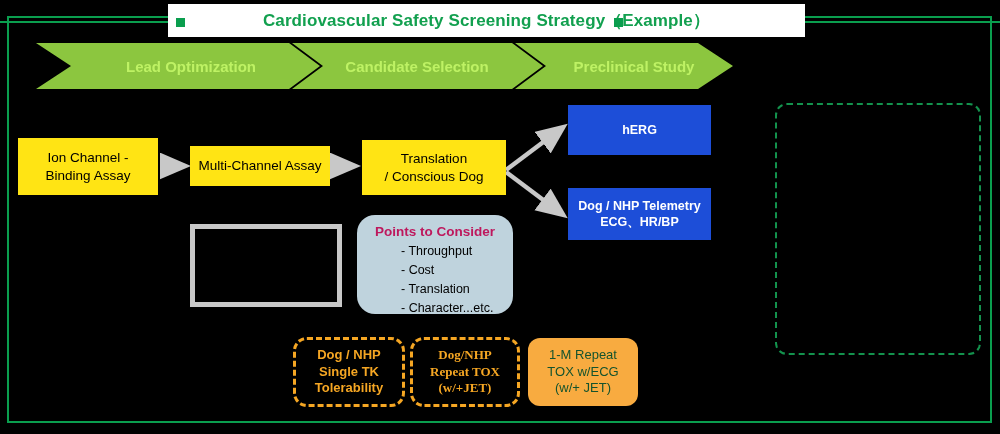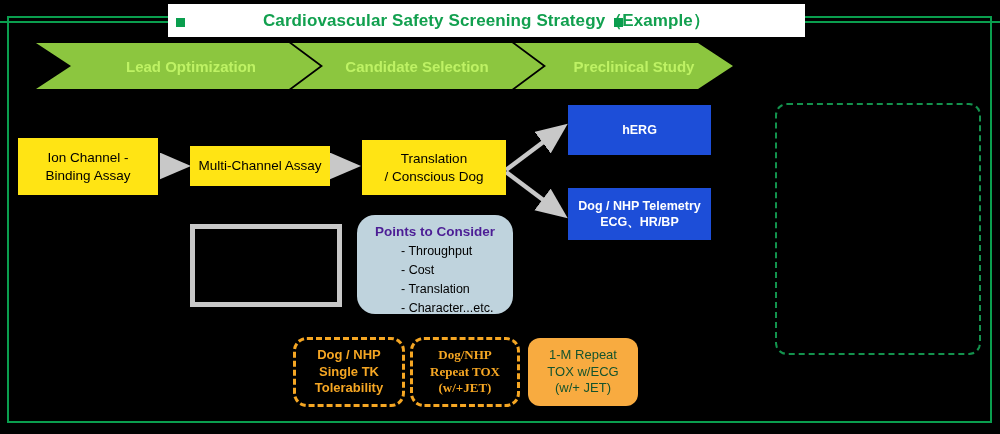--- a/index.html
+++ b/index.html
@@ -84,21 +84,21 @@
   .plain-gray{
     border:5px solid #c8c8c8;background:transparent;
   }
 
   
   .bubble{
     position:absolute;background:#bfd3dd;border-radius:18px;
     box-sizing:border-box;padding:9px 0 0 0;
   }
   .bubble .head{
-    color:#4c1d95;font-size:13.5px;font-weight:bold;text-align:center;
+    color:#be185d;font-size:13.5px;font-weight:bold;text-align:center;
     margin-bottom:3px;
   }
   .bubble ul{margin:0;padding:0 0 0 44px;list-style:none;}
   .bubble li{color:#000;font-size:12.5px;line-height:1.52;white-space:nowrap;}
 
   
   .jp-note{
     position:absolute;left:786px;top:110px;color:#8e3f8e;font-size:13.5px;
     font-family:"DejaVu Sans",sans-serif;white-space:nowrap;
   }

